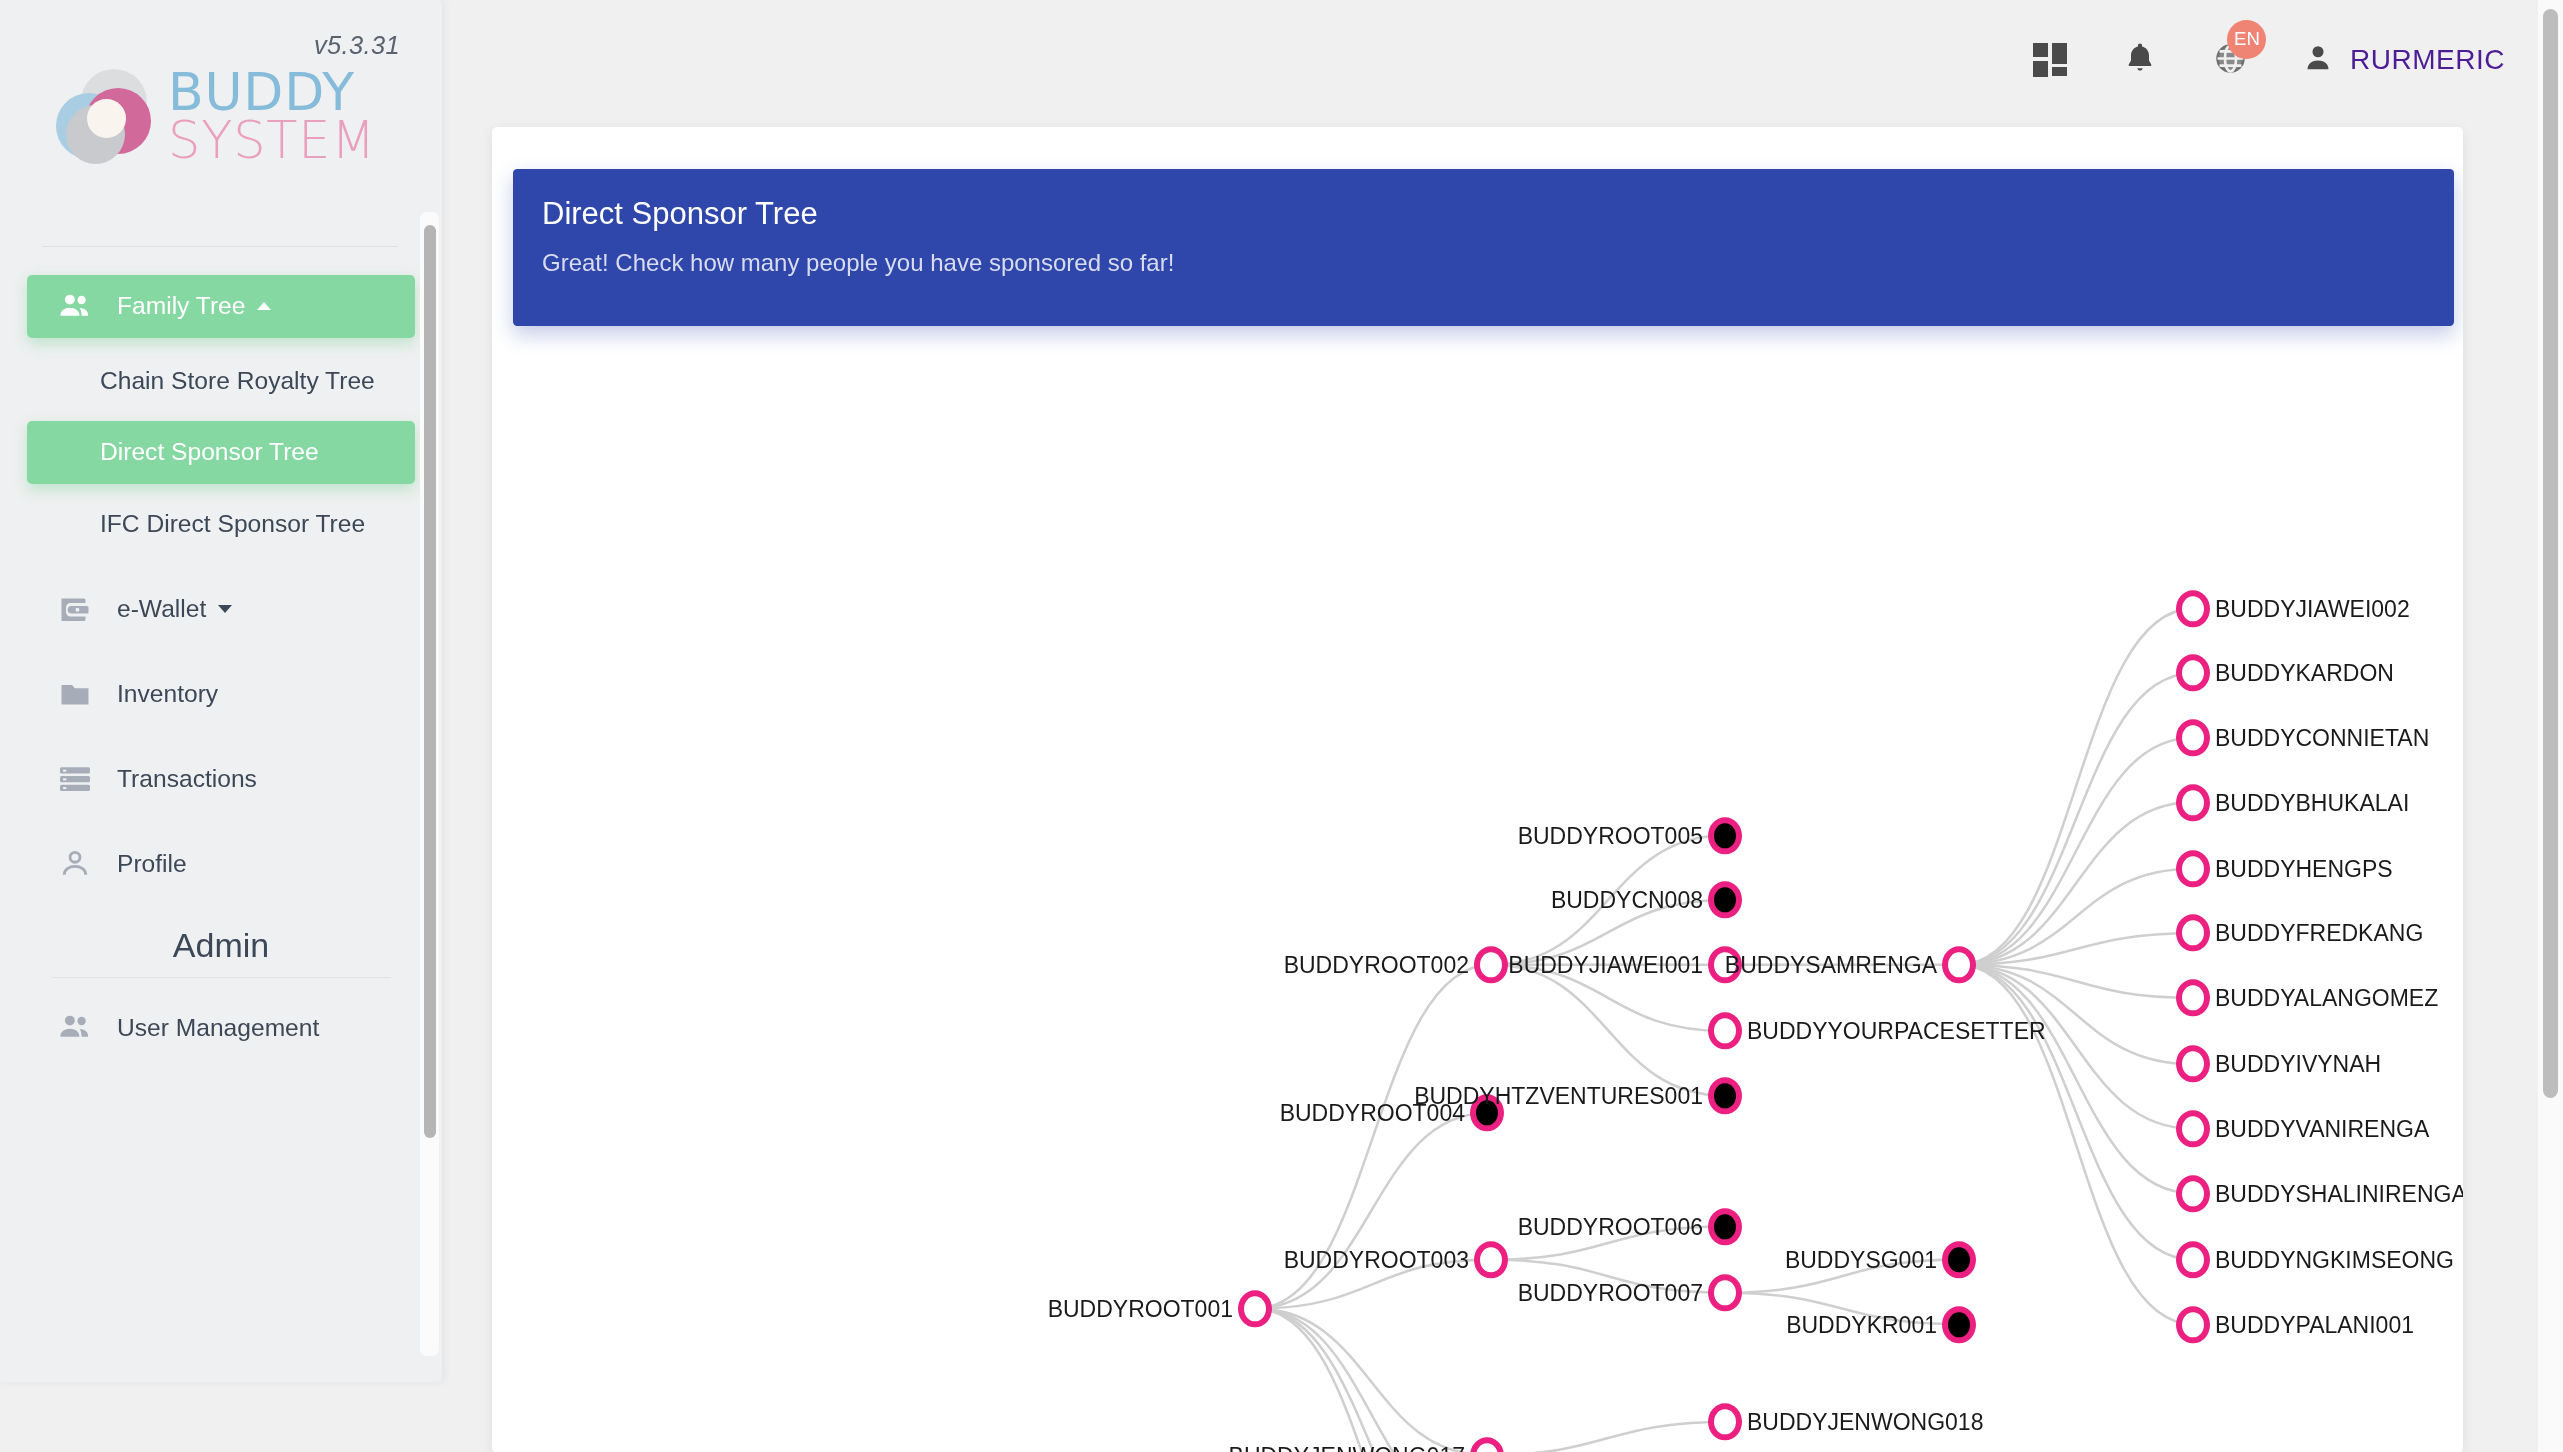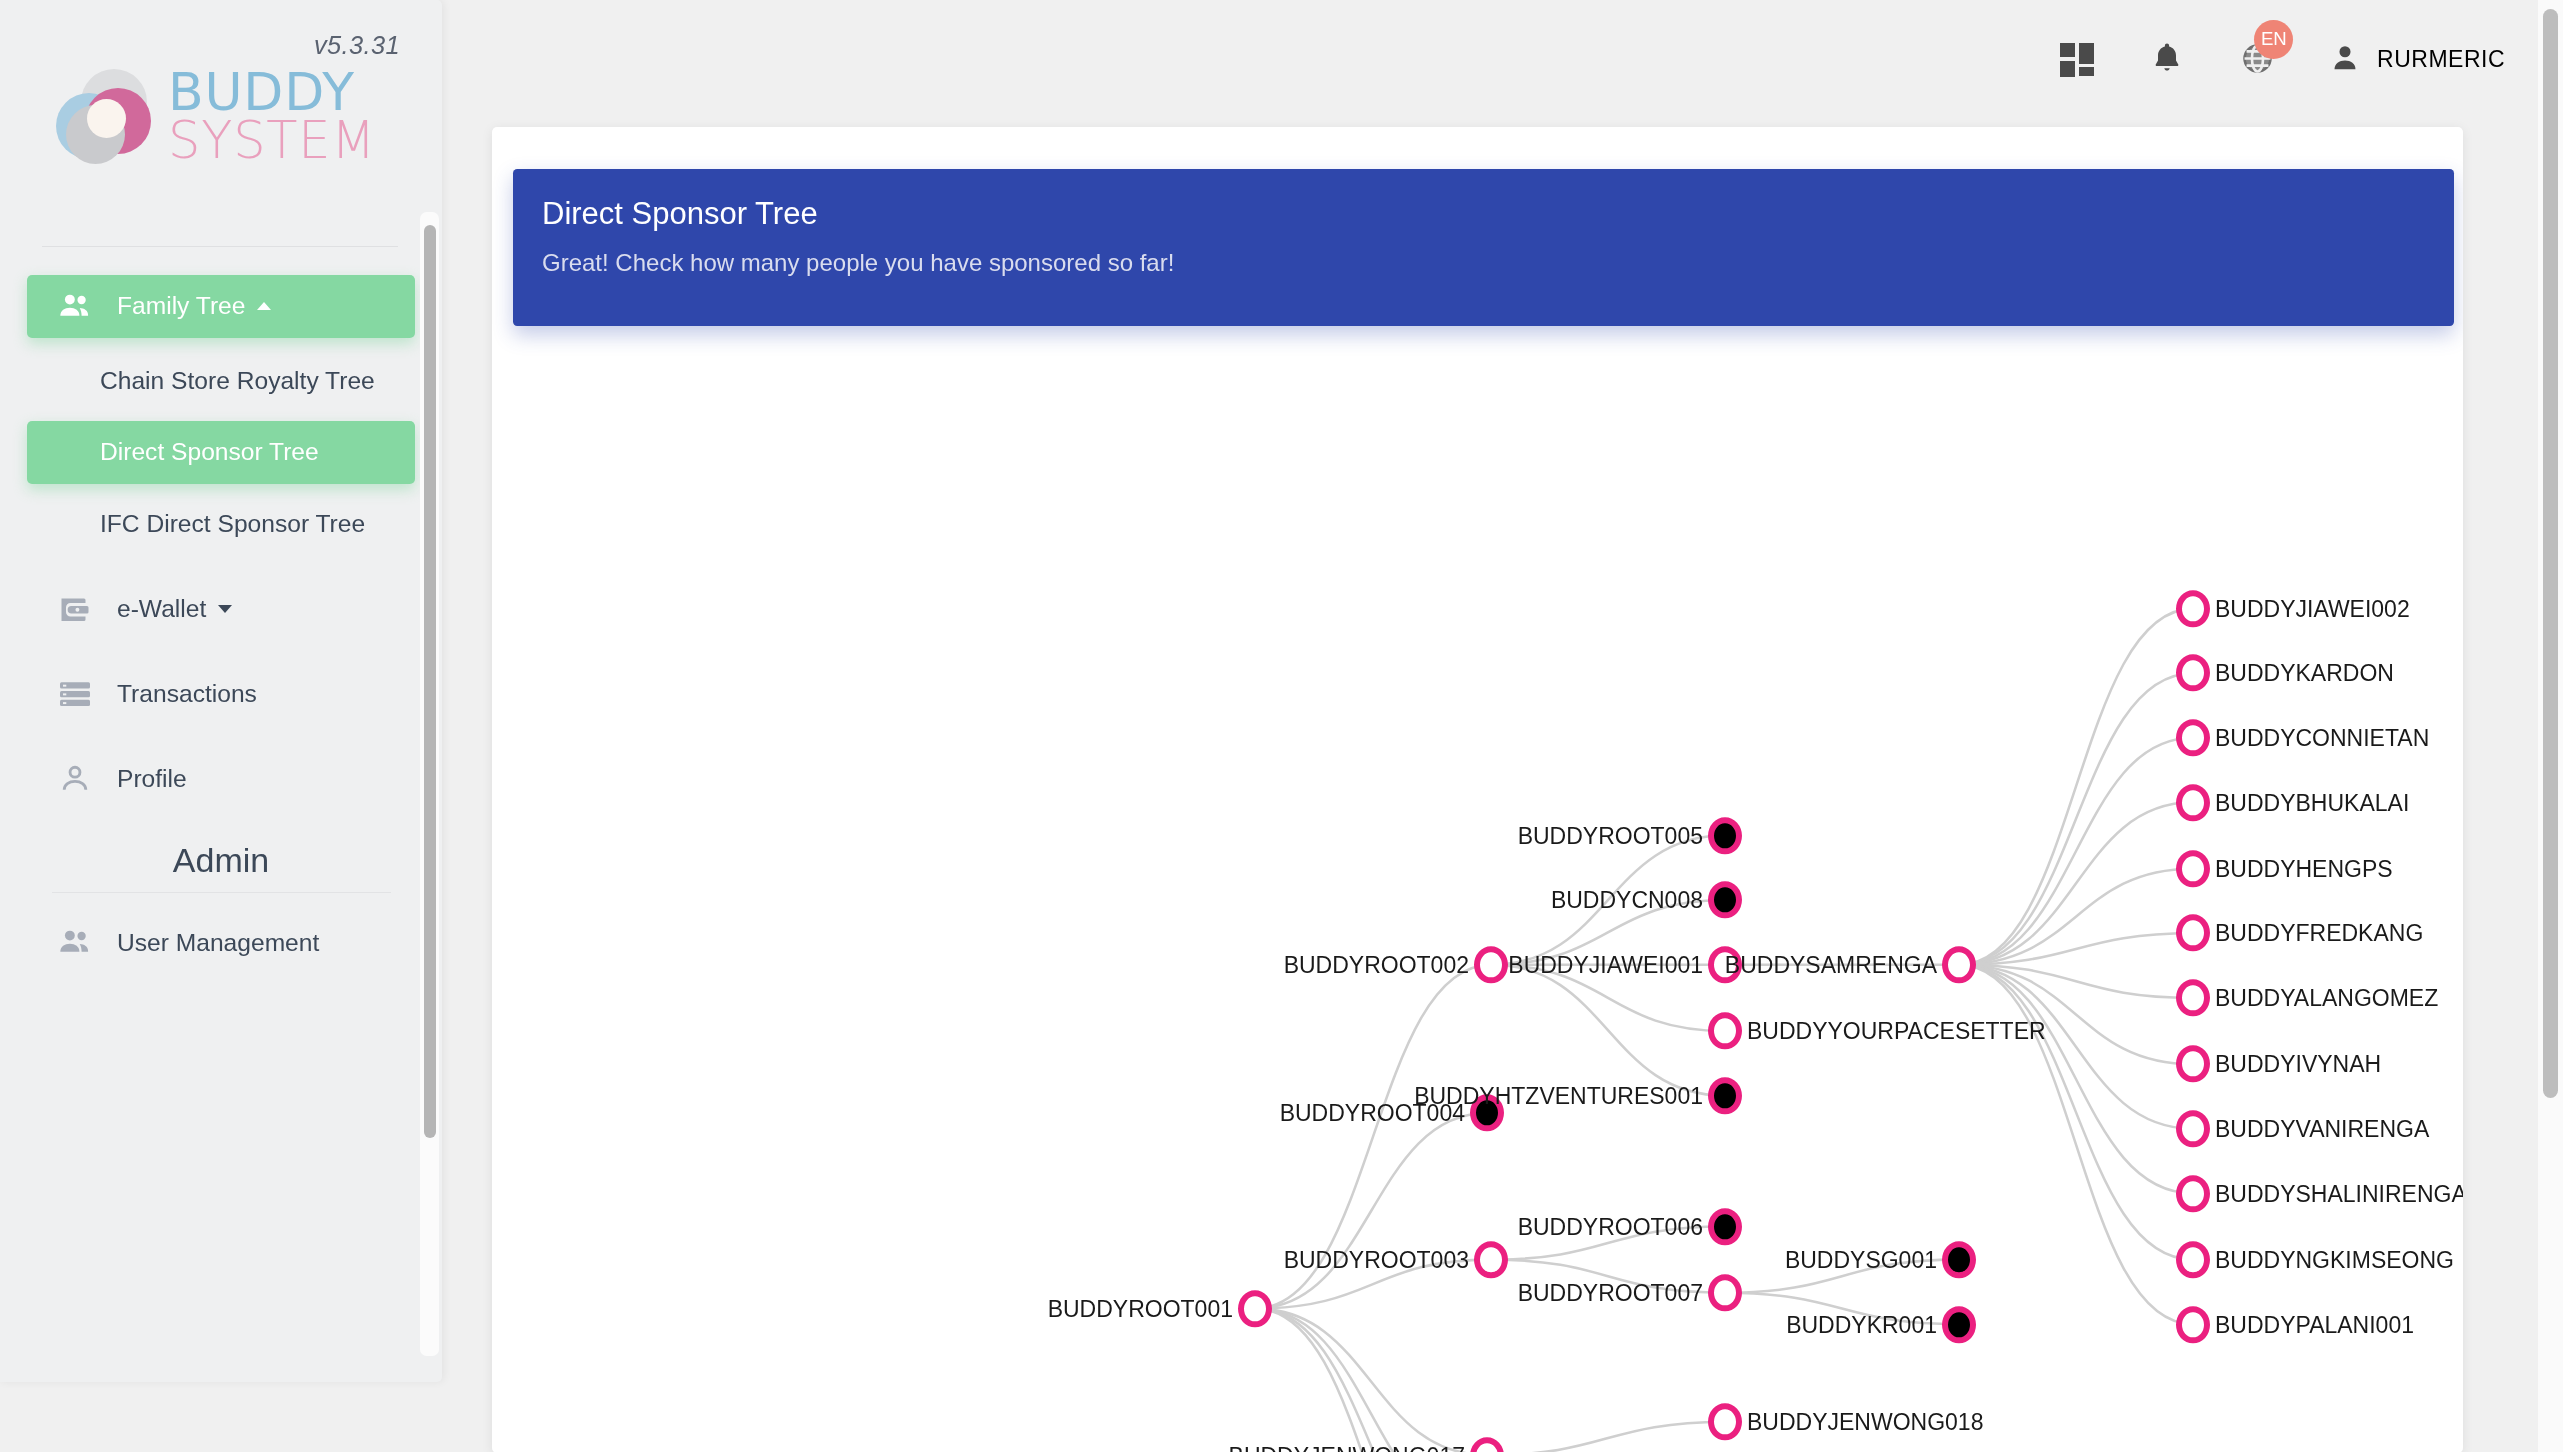--- a/index.html
+++ b/index.html
@@ -126,21 +126,21 @@
   #lang-badge {
     position: absolute; top: 5.1px; left: 42px;
     width: 39px; height: 39px; border-radius: 50%;
     background: #ef8475; color: #fff; font-size: 18.6px;
     display: flex; align-items: center; justify-content: center;
   }
   #user-box {
     display: flex; align-items: center; gap: 15.3px;
     margin-left: 25.4px; cursor: pointer; color: #4a4a4a;
   }
-  #user-name { font-size: 23px; letter-spacing: 0.5px; color: #000000; }
+  #user-name { font-size: 28px; letter-spacing: 0.5px; color: #4c1d95; }
 
   
   .grid-ico { position: relative; width: 34px; height: 34px; }
   .grid-ico i { position: absolute; background: currentColor; display: block; }
   .gi-a { left: 0;  top: 0;  width: 14.4px; height: 14.4px; }
   .gi-b { left: 18.6px; top: 0;  width: 15.3px; height: 21px; }
   .gi-c { left: 0;  top: 18px; width: 14.4px; height: 16px; }
   .gi-d { left: 18.6px; top: 24.6px; width: 15.3px; height: 9.3px; }
 
   
@@ -250,20 +250,28 @@
           <svg width="36" height="36" viewBox="0 0 24 24" fill="currentColor" aria-hidden="true">
             <path d="M3 5h15a1 1 0 0 1 1 1v2H9a3 3 0 0 0-3 3v3a3 3 0 0 0 3 3h10v2a1 1 0 0 1-1 1H3z"></path>
             <path d="M9.6 10H20a1 1 0 0 1 1 1v3a1 1 0 0 1-1 1H9.6a2.5 2.5 0 0 1 0-5z"></path>
             <circle cx="13.6" cy="12.5" r="1.3" fill="#eff0f1"></circle>
           </svg>
         </span>
         <span class="nav-lbl">e-Wallet</span>
         <span class="caret down"></span>
       </div>
 
+      <div class="nav-item" style="margin-top:22px;">
+        <span class="nav-ico">
+          <svg width="36" height="36" viewBox="0 0 24 24" fill="currentColor" aria-hidden="true">
+            <path d="M3 6h7l2 2.2h9V19H3z"></path>
+          </svg>
+        </span>
+        <span class="nav-lbl">Inventory</span>
+      </div>
 
       <div class="nav-item" style="margin-top:22px;">
         <span class="nav-ico">
           <svg width="36" height="36" viewBox="0 0 24 24" fill="currentColor" aria-hidden="true">
             <rect x="2" y="4.2" width="20" height="4.2" rx="1"></rect>
             <rect x="2" y="10.0" width="20" height="4.2" rx="1"></rect>
             <rect x="2" y="15.8" width="20" height="4.2" rx="1"></rect>
             <rect x="4" y="5.8" width="2.2" height="1.3" fill="#eff0f1"></rect>
             <rect x="4" y="11.6" width="2.2" height="1.3" fill="#eff0f1"></rect>
             <rect x="4" y="17.4" width="2.2" height="1.3" fill="#eff0f1"></rect>

